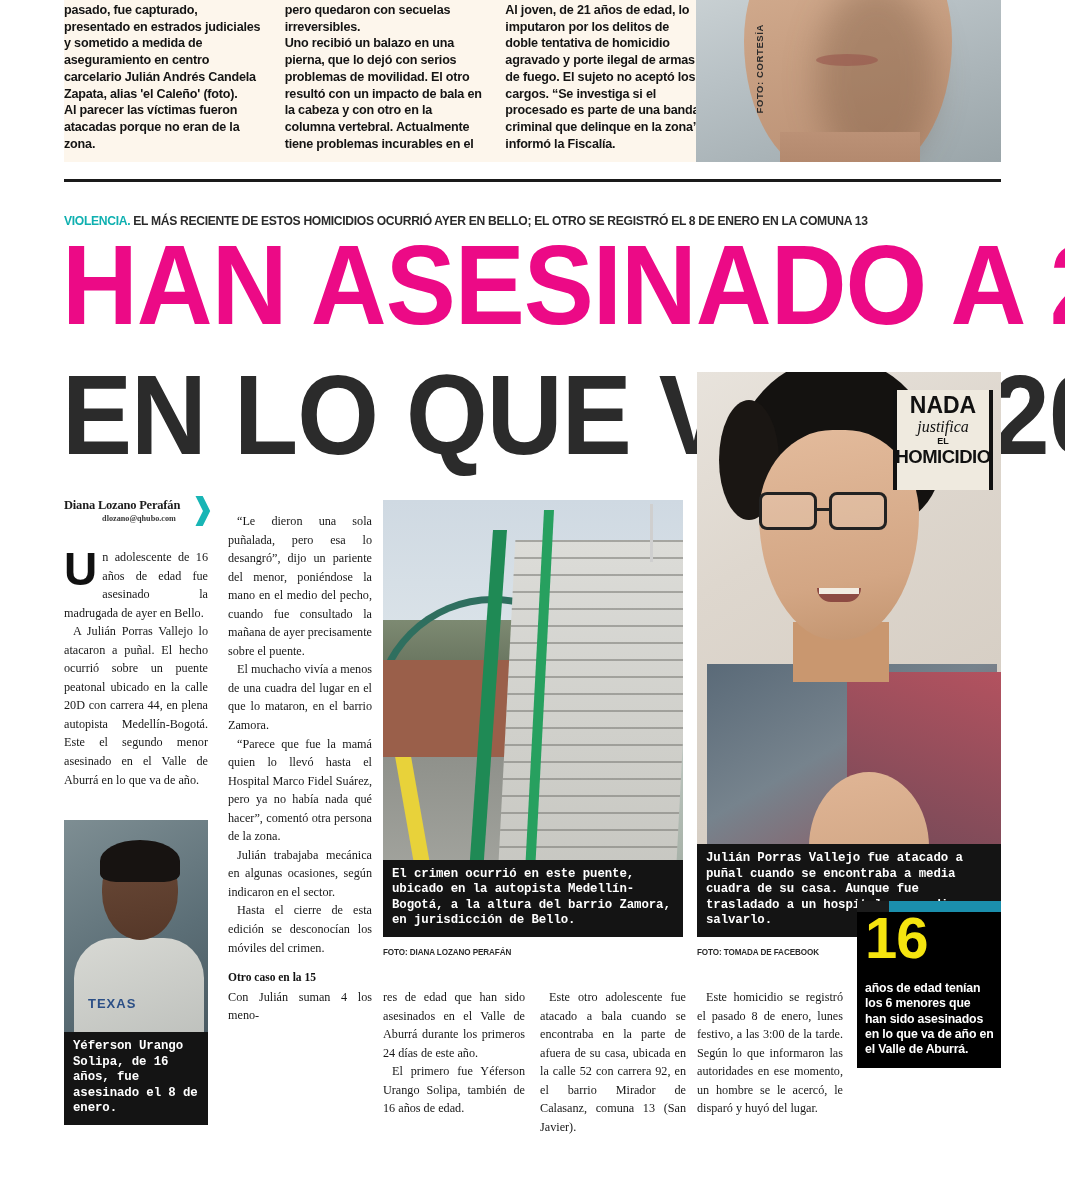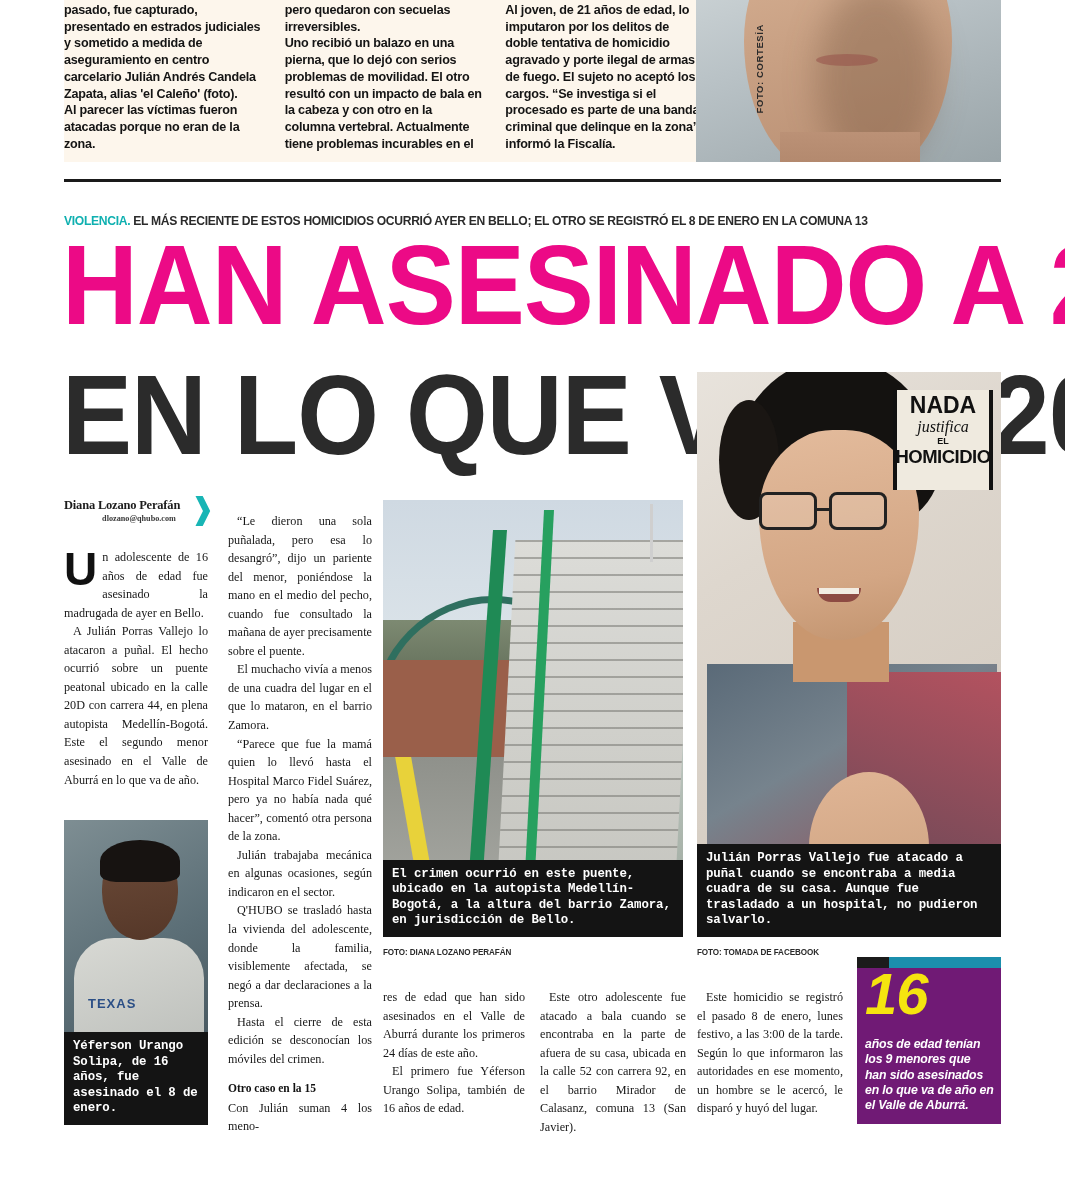--- a/index.html
+++ b/index.html
@@ -218,23 +218,22 @@
   
   #photo-yeferson { left: 64px; top: 820px; width: 144px; height: 305px; }
   .y-bg { position:absolute; inset:0; background: linear-gradient(150deg,#7e8e93 0%,#5c6f77 45%,#3c4a52 100%); }
   .y-head { position:absolute; left: 38px; top: 28px; width: 76px; height: 92px; border-radius: 48% 48% 52% 52% / 46% 46% 54% 54%; background: linear-gradient(170deg,#6b4a38,#553728); }
   .y-hair { position:absolute; left: 36px; top: 20px; width: 80px; height: 42px; border-radius: 50% 50% 20% 20%; background:#171311; }
   .y-body { position:absolute; left: 10px; top: 118px; width: 130px; height: 130px; background: linear-gradient(160deg,#d8d9d4,#b9bcb8); border-radius: 40px 40px 0 0; }
   .y-text { position:absolute; left: 24px; top: 176px; font-size: 13px; font-weight: bold; color:#2b4f86; letter-spacing:1px; }
 
   
   .factbox {
-    position: absolute; left: 857px; top: 957px; width: 144px; height: 167px;
-    background: #701a75;
-    font-style: italic;
+    position: absolute; left: 857px; top: 901px; width: 144px; height: 167px;
+    background: #000000;
   }
   .fb-tabs { position:absolute; left:0; top:0; width:100%; height:11px; display:flex; }
   .fb-tab-dark { width: 32px; height: 11px; background:#1b1b1b; }
   .fb-tab-blue { flex:1; height: 11px; background:#1b8fad; }
   .fb-num {
     position:absolute; left: 8px; top: 12px;
     font-family: "Liberation Sans Narrow","Liberation Sans", sans-serif;
     font-size: 58px; font-weight: bold; color: #f5e40f; line-height: 0.85;
     letter-spacing: -1px;
   }
@@ -282,21 +281,20 @@
   <div class="col" id="col1">
     <p class="noind dropcap">Un adolescente de 16 años de edad fue asesinado la madrugada de ayer en Bello.</p>
     <p>A Julián Porras Vallejo lo atacaron a puñal. El hecho ocurrió sobre un puente peatonal ubicado en la calle 20D con carrera 44, en plena autopista Medellín-Bogotá. Este el segundo menor asesinado en el Valle de Aburrá en lo que va de año.</p>
   </div>
 
   <div class="col" id="col2">
     <p>“Le dieron una sola puñalada, pero esa lo desangró”, dijo un pariente del menor, poniéndose la mano en el medio del pecho, cuando fue consultado la mañana de ayer precisamente sobre el puente.</p>
     <p>El muchacho vivía a menos de una cuadra del lugar en el que lo mataron, en el barrio Zamora.</p>
     <p>“Parece que fue la mamá quien lo llevó hasta el Hospital Marco Fidel Suárez, pero ya no había nada qué hacer”, comentó otra persona de la zona.</p>
     <p>Julián trabajaba mecánica en algunas ocasiones, según indicaron en el sector.</p>
-    <p>Q'HUBO se trasladó hasta la vivienda del adolescente, donde la familia, visiblemente afectada, se negó a dar declaraciones a la prensa.</p>
     <p>Hasta el cierre de esta edición se desconocían los móviles del crimen.</p>
     <div class="subhead">Otro caso en la 15</div>
     <p class="noind">Con Julián suman 4 los meno-</p>
   </div>
 
   <div class="col" id="col3">
     <p class="noind">res de edad que han sido asesinados en el Valle de Aburrá durante los primeros 24 días de este año.</p>
     <p>El primero fue Yéferson Urango Solipa, también de 16 años de edad.</p>
   </div>
 
@@ -359,16 +357,16 @@
     <div class="y-text">TEXAS</div>
     <div class="caption">Yéferson Urango Solipa, de 16 años, fue asesinado el 8 de enero.</div>
   </div>
 
   <div class="factbox">
     <div class="fb-tabs">
       <div class="fb-tab-dark"></div>
       <div class="fb-tab-blue"></div>
     </div>
     <div class="fb-num">16</div>
-    <div class="fb-text">años de edad tenían los 9 menores que han sido asesinados en lo que va de año en el Valle de Aburrá.</div>
+    <div class="fb-text">años de edad tenían los 6 menores que han sido asesinados en lo que va de año en el Valle de Aburrá.</div>
   </div>
 
 </div>
 
 </body></html>

